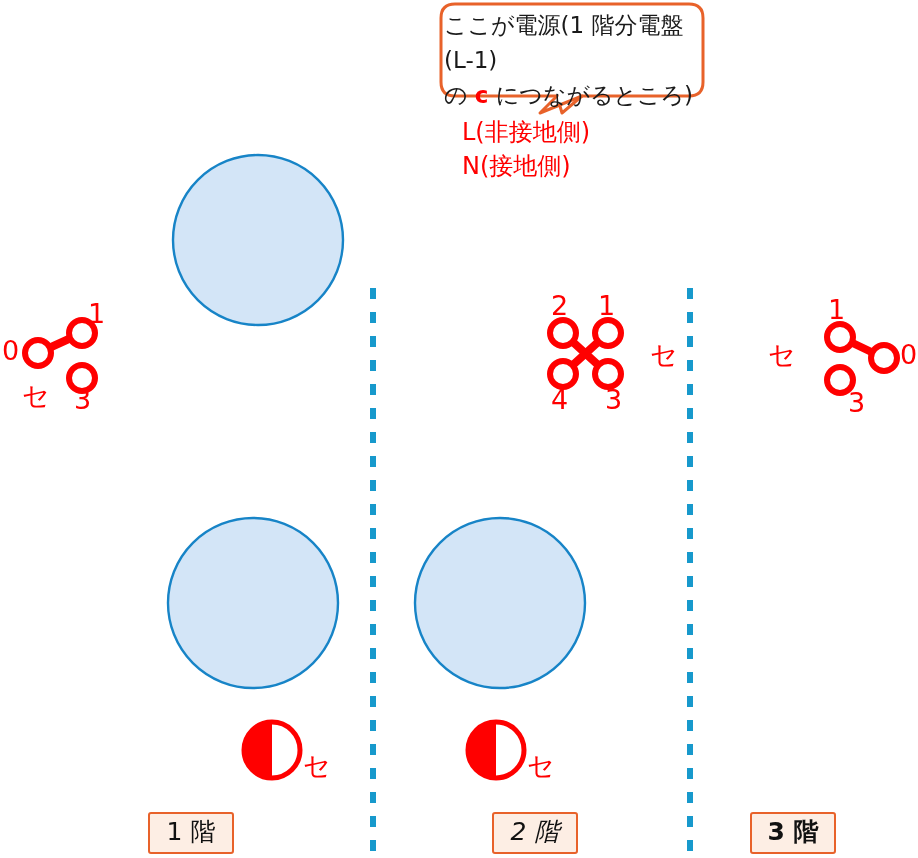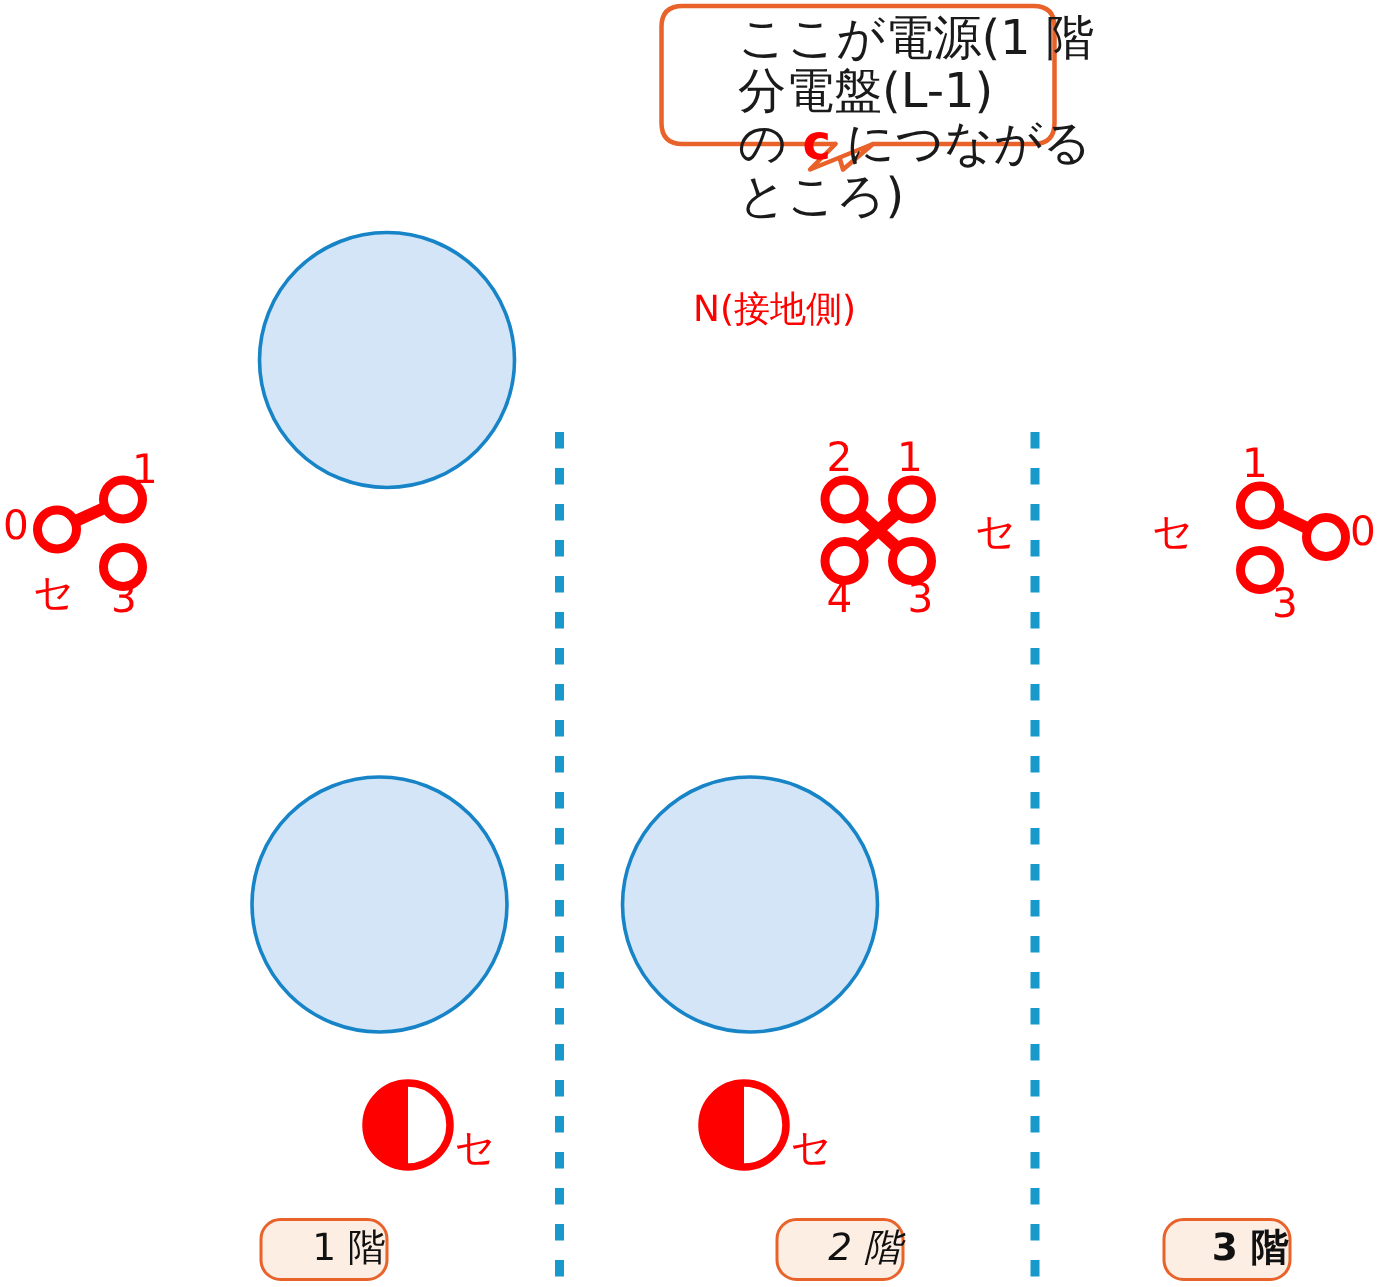--- a/index.html
+++ b/index.html
@@ -23,58 +23,56 @@
     left: 0;
     top: 0;
     width: 918px;
     height: 858px;
   }
   .cal-text {
     position: absolute;
     left: 444px;
     top: 8px;
     width: 252px;
-    font-size: 32px;
+    font-size: 23px;
     line-height: 35px;
     color: #1a1a1a;
     font-family: "DejaVu Sans", "Liberation Sans", sans-serif;
     letter-spacing: 0px;
     white-space: pre-line;
-    margin-left: 48px;
   }
   .cal-text .hl {
     color: #ff0000;
     font-weight: 600;
   }
   .ln-text {
     position: absolute;
     left: 462px;
     color: #ff0000;
     font-size: 24px;
     line-height: 33px;
     font-family: "DejaVu Sans", "Liberation Sans", sans-serif;
     white-space: nowrap;
   }
   .ln-l { top: 116px; }
-  .ln-n { top: 150px; margin-top: 40px; }
+  .ln-n { top: 150px; }
   .floor-label {
     position: absolute;
     box-sizing: border-box;
     border: 2px solid #e8622a;
     background: #fdeee4;
-    border-radius: 14px;
+    border-radius: 3px;
     color: #111111;
     font-size: 25px;
     font-family: "DejaVu Sans", "Liberation Sans", sans-serif;
-    text-align: right;
+    text-align: center;
     line-height: 36px;
     height: 42px;
     width: 86px;
     top: 812px;
-    margin-left: 25px;
   }
   .sw-num {
     position: absolute;
     color: #ff0000;
     font-size: 27px;
     font-family: "DejaVu Sans", "Liberation Sans", sans-serif;
     line-height: 27px;
     white-space: nowrap;
   }
   .se-lbl {
@@ -124,20 +122,21 @@
         <circle cx="840" cy="380" r="13" fill="#ffffff" stroke="#ff0000" stroke-width="6"></circle>
       </g>
     <g id="g-callout">
         <path d="M 455 4 L 689 4 Q 703 4 703 18 L 703 82 Q 703 96 689 96 L 582 96 L 562 113 L 557 96 L 455 96 Q 441 96 441 82 L 441 18 Q 441 4 455 4 Z" fill="#ffffff" stroke="#e8622a" stroke-width="3" stroke-linejoin="round"></path>
         <path d="M 582 96 L 540 113 L 557 96" fill="#ffffff" stroke="#e8622a" stroke-width="3" stroke-linejoin="round" stroke-linecap="round"></path>
       </g>
   </svg>
 
   <div class="cal-text"><span>ここが電源(1 階分電盤(L-1)</span><br><span>の </span><span class="hl">c</span><span> につながるところ)</span></div>
 
+  <div class="ln-text ln-l">L(非接地側)</div>
   <div class="ln-text ln-n">N(接地側)</div>
 
   <div id="overlay">
       <div class="floor-label" style="left: 148px; top: 812px;">1 階</div>
       <div class="floor-label" style="left: 492px; top: 812px; font-style: italic;">2 階</div>
       <div class="floor-label" style="left: 750px; top: 812px; font-weight: bold;">3 階</div>
       <div class="sw-num" style="left: 2px; top: 337px;">0</div>
       <div class="sw-num" style="left: 88px; top: 300px;">1</div>
       <div class="sw-num" style="left: 74px; top: 386px;">3</div>
       <div class="se-lbl" style="left: 22px; top: 382px;">セ</div>

